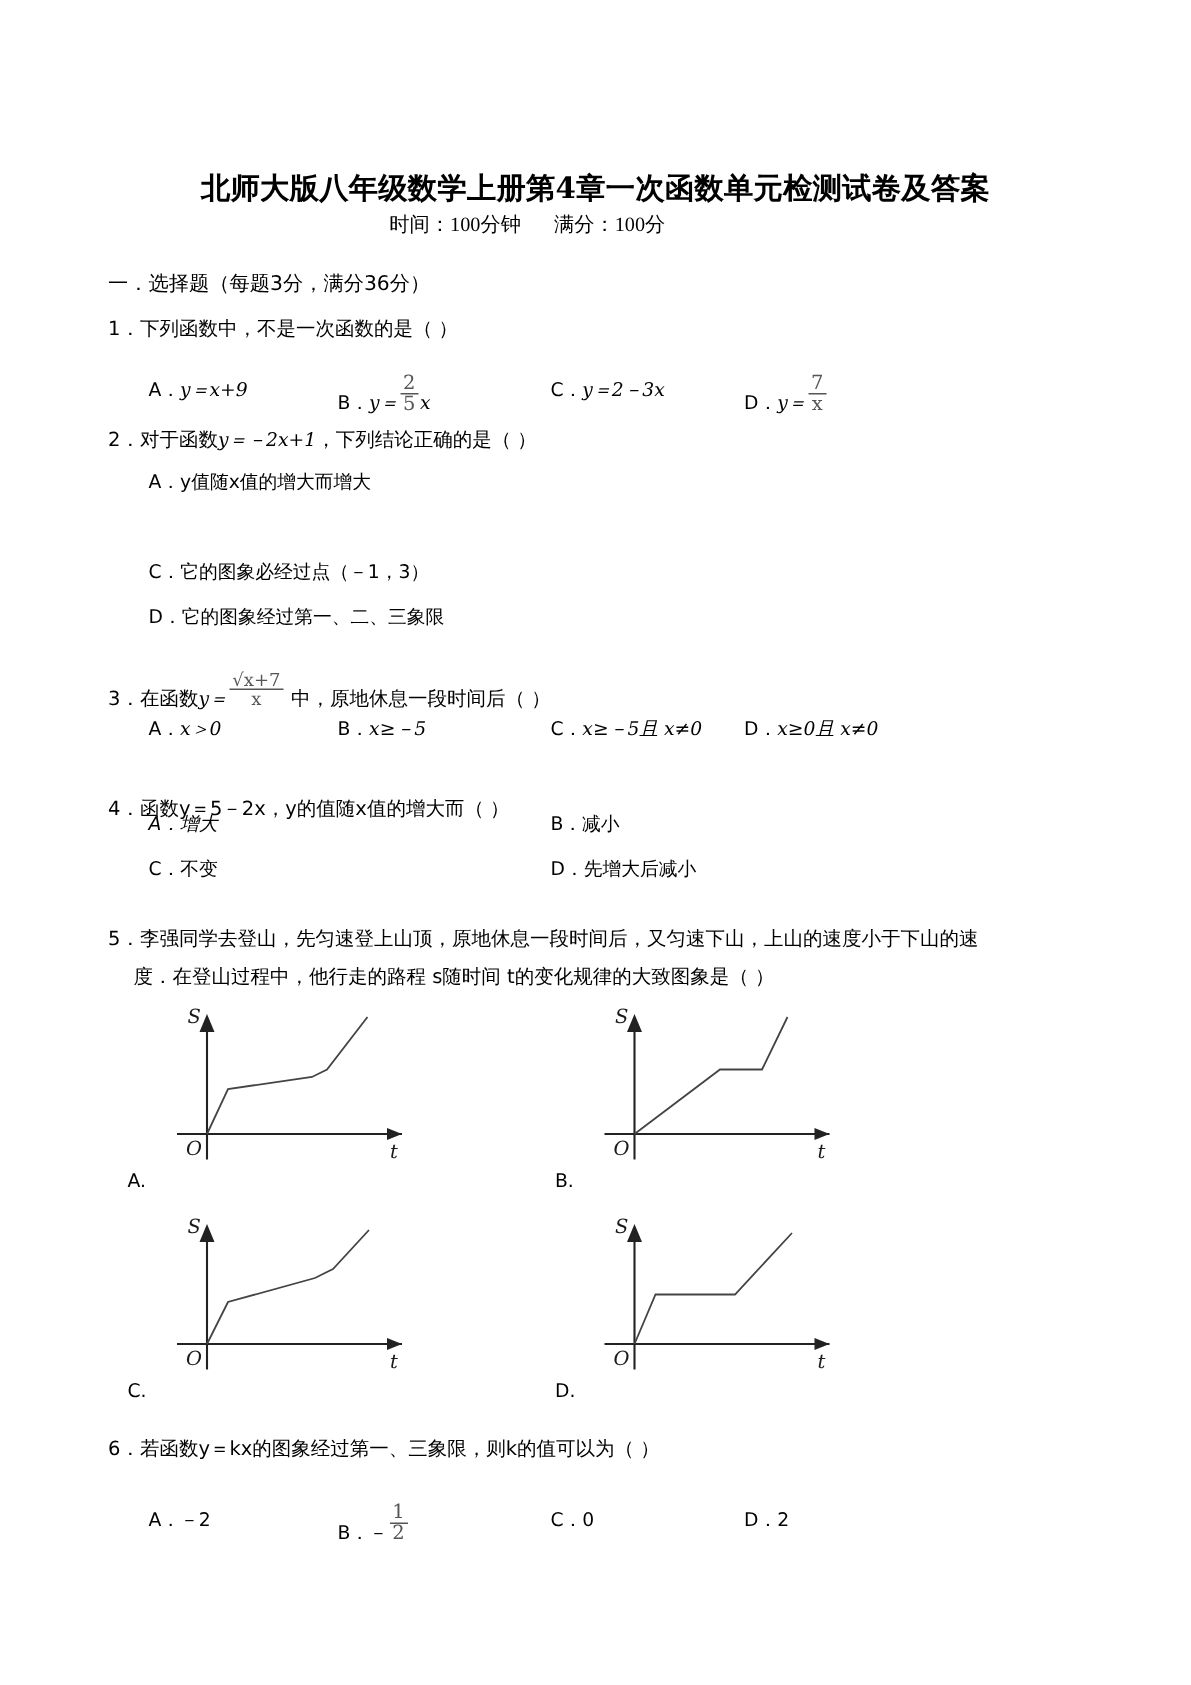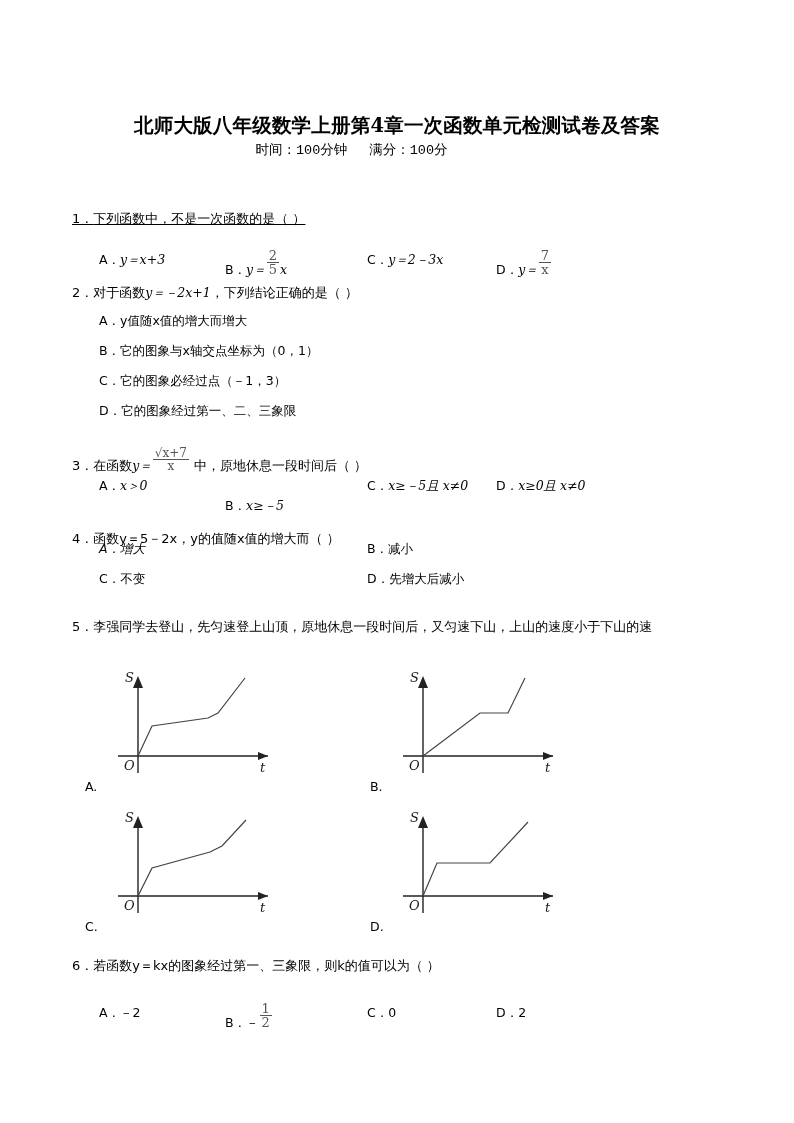--- a/index.html
+++ b/index.html
@@ -31,21 +31,21 @@
     font-weight: bold;
     font-size: 19.5px;
     letter-spacing: 0.2px;
     margin-top: 16px;
   }
   .doc-subtitle {
     position: absolute;
     left: 0; top: 141px;
     width: 703px;
     text-align: center;
-    font-family: Liberation Mono, monospace;
+    font-family: Liberation Serif, serif;
     font-size: 13.5px;
   }
   .subtitle-gap { display: inline-block; width: 22px; }
 
   .section-head {
     position: absolute;
     left: 72px;
     font-size: 13.5px;
     white-space: nowrap;
   }
@@ -130,60 +130,58 @@
 <body>
 
 <div class="page">
 
   <div class="doc-title">北师大版八年级数学上册第4章一次函数单元检测试卷及答案</div>
 
   <div class="doc-subtitle">
     <span>时间：100分钟</span><span class="subtitle-gap"></span><span>满分：100分</span>
   </div>
 
-
-  <div class="q" style="top:210px;text-decoration:underline;">
+  <div class="section-head" style="top:180px;">一．选择题（每题3分，满分36分）</div>
+
+  <div class="q" style="top:210px;">
     <span>1．</span><span>下列函数中，不是一次函数的是（        ）</span>
   </div>
   <div class="opt" style="left:99px; top:252px;">
-    <span>A．</span><span class="var">y＝x+3</span>
+    <span>A．</span><span class="var">y＝x+9</span>
   </div>
   <div class="opt" style="left:225px; top:252px;">
     <span>B．</span><span class="var">y＝</span><span class="frac"><span class="num">2</span><span class="den">5</span></span><span class="var">x</span>
   </div>
   <div class="opt" style="left:367px; top:252px;">
     <span>C．</span><span class="var">y＝2－3x</span>
   </div>
   <div class="opt" style="left:496px; top:252px;">
     <span>D．</span><span class="var">y＝</span><span class="frac"><span class="num">7</span><span class="den">x</span></span>
   </div>
 
   <div class="q" style="top:284px;text-align:right;">
     <span>2．</span><span>对于函数</span><span class="var">y＝－2x+1</span><span>，下列结论正确的是（      ）</span>
   </div>
   <div class="sub-opt" style="top:313px;">
     <span>A．</span><span>y值随x值的增大而增大</span>
   </div>
-  <div class="sub-opt" style="top:343px;">
-    <span>B．</span><span>它的图象与x轴交点坐标为（0，1）</span>
-  </div>
   <div class="sub-opt" style="top:373px;">
     <span>C．</span><span>它的图象必经过点（－1，3）</span>
   </div>
   <div class="sub-opt" style="top:403px;">
     <span>D．</span><span>它的图象经过第一、二、三象限</span>
   </div>
 
   <div class="q" style="top:450px;">
     <span>3．</span><span>在函数</span><span class="var">y＝</span><span class="frac wide"><span class="num">√x+7</span><span class="den">x</span></span><span style="display:inline-block;width:4px;"></span><span>中，原地休息一段时间后（      ）</span>
   </div>
   <div class="opt" style="left:99px; top:478px;">
     <span>A．</span><span class="var">x＞0</span>
   </div>
-  <div class="opt" style="left:225px; top:478px;margin-top:20px;">
+  <div class="opt" style="left:225px; top:478px;">
     <span>B．</span><span class="var">x≥－5</span>
   </div>
   <div class="opt" style="left:367px; top:478px;">
     <span>C．</span><span class="var">x≥－5且 x≠0</span>
   </div>
   <div class="opt" style="left:496px; top:478px;">
     <span>D．</span><span class="var">x≥0且 x≠0</span>
   </div>
 
   <div class="q" style="top:512px;margin-top:18px;">
@@ -197,20 +195,21 @@
   </div>
   <div class="sub-opt" style="top:571px;">
     <span>C．</span><span>不变</span>
   </div>
   <div class="opt" style="left:367px; top:571px;">
     <span>D．</span><span>先增大后减小</span>
   </div>
 
   <div class="q-wrap" style="top:604px;">
     <span>5．</span><span>李强同学去登山，先匀速登上山顶，原地休息一段时间后，又匀速下山，上山的速度小于下山的速</span>
+    <span class="l2">度．在登山过程中，他行走的路程 s随时间 t的变化规律的大致图象是（      ）</span>
   </div>
 
   <div class="graph-box" style="left:110px; top:668px;">
     <svg width="180" height="110" viewBox="0 0 180 110">
       <line x1="8" y1="88" x2="158" y2="88" stroke="#222" stroke-width="1.4"></line>
       <polygon points="158,88 148,84 148,92" fill="#222"></polygon>
       <line x1="28" y1="105" x2="28" y2="12" stroke="#222" stroke-width="1.4"></line>
       <polygon points="28,8 23,20 33,20" fill="#222"></polygon>
       <polyline points="28,88 42,58 98,50 108,45 135,10" fill="none" stroke="#444" stroke-width="1.2"></polyline>
       <text class="axis-letter" x="15" y="14">S</text>

